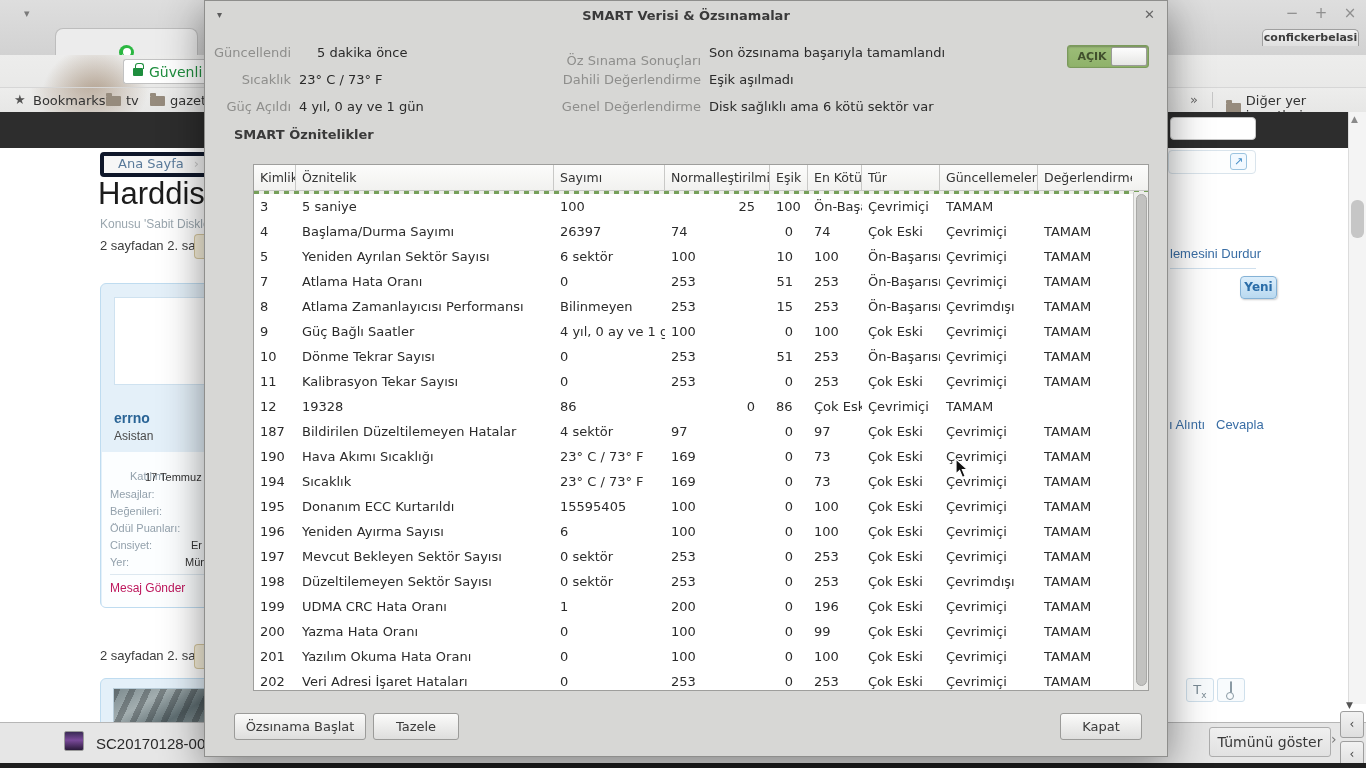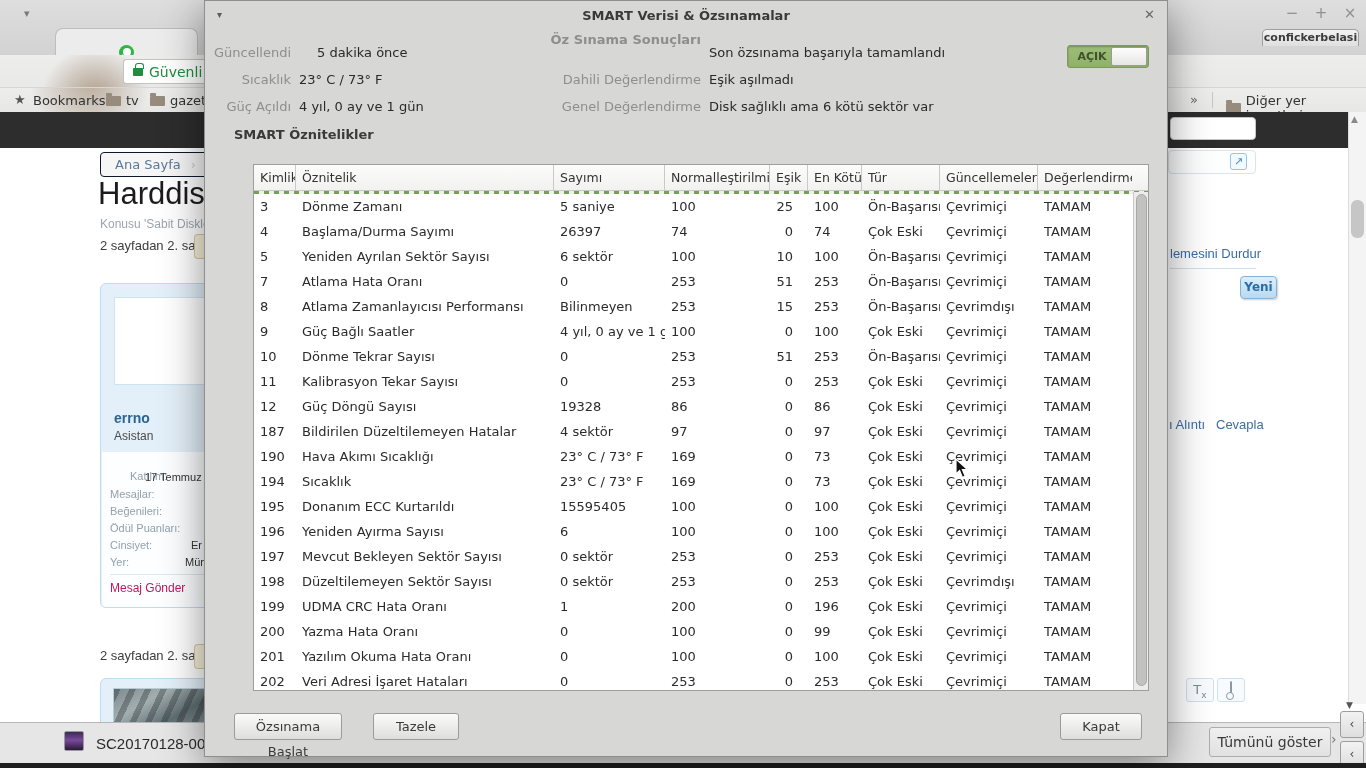--- a/index.html
+++ b/index.html
@@ -45,21 +45,21 @@
   .pointer-ic { background:#ef6c4a; border-radius:4px; position:relative; }
   .pointer-ic::before { content:""; position:absolute; left:5px; top:4px; width:9px; height:9px; border-radius:50%; background:#f8c33c; }
   .ghost-ic { background:#4fb6e8; border-radius:9px 9px 3px 3px; position:relative; width:18px !important; }
   .ghost-ic::before { content:""; position:absolute; left:4px; top:6px; width:3px; height:4px; background:#fff; border-radius:50%; box-shadow:7px 0 0 #fff; }
   .excl-ic { background:#f2a33c; border-radius:50%; color:#fff; font-weight:bold; font-size:13px; text-align:center; line-height:19px; }
   .bm-sep { left:1212px; top:92px; width:1px; height:16px; background:#c6c6c6; }
 
   
   .page { left:0; top:112px; width:1366px; height:610px; background:#fff; overflow:hidden; }
   .band { left:0; top:0; width:1348px; height:36px; background:#2d2d2d; }
-  .crumb { left:100px; top:40px; width:150px; height:25px; background:#f6f6f6; border:1px solid #0f172a; border-radius:4px; display:flex; align-items:center; font-size:13px; color:#5a7a9a; padding-left:14px; gap:10px; }
+  .crumb { left:100px; top:40px; width:150px; height:25px; background:#f6f6f6; border:4px solid #0f172a; border-radius:4px; display:flex; font-size:13px; color:#5a7a9a; padding-left:14px; gap:10px; }
   .crumb .sep { color:#c8c8c8; }
   .pg-title { left:98px; top:64px; font-size:31px; color:#1c1c1c; font-family:"Liberation Sans", sans-serif; white-space:nowrap; }
   .pg-sub { left:100px; top:105px; font-size:12px; color:#9aa6ae; white-space:nowrap; font-family:"Liberation Sans", sans-serif;}
   .pagin { font-size:13px; color:#3c3c3c; font-family:"Liberation Sans", sans-serif; white-space:nowrap; }
   .beige { width:12px; height:25px; background:#f8f1dc; border:1px solid #d8c9a0; border-right:none; border-radius:4px 0 0 4px; }
   .post-panel { left:100px; top:171px; width:173px; height:325px; background:#e4f0f9; border:1px solid #bfdcf0; border-radius:6px; overflow:hidden; font-family:"Liberation Sans", sans-serif; }
   .avatar-box { left:13px; top:13px; width:158px; height:88px; background:#fff; border:1px solid #cfe2f0; }
   .u-name { left:13px; top:126px; font-size:14px; font-weight:bold; color:#2a6496; }
   .u-role { left:13px; top:145px; font-size:12px; color:#4a4a4a; }
   .panel-body { left:1px; top:168px; width:171px; height:156px; background:#fcfeff; }
@@ -256,21 +256,21 @@
 
   <div id="info-left">
       <div class="inf-label" style="left: 0px; top: 44px; width: 86px;">Güncellendi</div>
       <div class="inf-value" style="left: 94px; top: 44px; margin-left: 18px;">5 dakika önce</div>
       <div class="inf-label" style="left: 0px; top: 71px; width: 86px;">Sıcaklık</div>
       <div class="inf-value" style="left: 94px; top: 71px;">23° C / 73° F</div>
       <div class="inf-label" style="left: 0px; top: 98px; width: 86px;">Güç Açıldı</div>
       <div class="inf-value" style="left: 94px; top: 98px;">4 yıl, 0 ay ve 1 gün</div>
     </div>
   <div id="info-right">
-      <div class="inf-label" style="left: 0px; top: 31px; width: 496px; font-weight: bold;">Öz Sınama Sonuçları</div>
+      <div class="inf-label" style="left: 0px; top: 52px; width: 496px;">Öz Sınama Sonuçları</div>
       <div class="inf-value" style="left: 504px; top: 44px;">Son özsınama başarıyla tamamlandı</div>
       <div class="inf-label" style="left: 0px; top: 71px; width: 496px;">Dahili Değerlendirme</div>
       <div class="inf-value" style="left: 504px; top: 71px;">Eşik aşılmadı</div>
       <div class="inf-label" style="left: 0px; top: 98px; width: 496px;">Genel Değerlendirme</div>
       <div class="inf-value" style="left: 504px; top: 98px;">Disk sağlıklı ama 6 kötü sektör var</div>
     </div>
 
   <div class="abs toggle">
     <span class="toggle-label">AÇIK</span>
     <span class="toggle-handle"></span>
@@ -288,21 +288,20 @@
         <div class="hc">En Kötü</div>
         <div class="hc">Tür</div>
         <div class="hc">Güncellemeler</div>
         <div class="hc">Değerlendirme</div>
       </div>
     <div class="hdr-corner"></div>
     <div class="hsel"></div>
     <div class="tbody" id="tbody">
         <div class="trow">
           <span>3</span>
-          <span>Dönme Zamanı</span>
           <span>5 saniye</span>
           <span>100</span>
           <span class="num-r">25</span>
           <span>100</span>
           <span>Ön-Başarısız</span>
           <span>Çevrimiçi</span>
           <span>TAMAM</span>
         </div>
         <div class="trow">
           <span>4</span>
@@ -376,21 +375,20 @@
           <span>0</span>
           <span>253</span>
           <span class="num-r">0</span>
           <span>253</span>
           <span>Çok Eski</span>
           <span>Çevrimiçi</span>
           <span>TAMAM</span>
         </div>
         <div class="trow">
           <span>12</span>
-          <span>Güç Döngü Sayısı</span>
           <span>19328</span>
           <span>86</span>
           <span class="num-r">0</span>
           <span>86</span>
           <span>Çok Eski</span>
           <span>Çevrimiçi</span>
           <span>TAMAM</span>
         </div>
         <div class="trow">
           <span>187</span>
@@ -512,20 +510,20 @@
           <span>Çok Eski</span>
           <span>Çevrimiçi</span>
           <span>TAMAM</span>
         </div>
       </div>
     <div class="tscroll">
       <div class="tscroll-thumb"></div>
     </div>
   </div>
 
-  <div class="gbtn" style="left:29px; top:712px; width:108px; line-height:25px;">Özsınama Başlat</div>
+  <div class="gbtn" style="left:29px; top:712px; width:132px; line-height:25px;">Özsınama Başlat</div>
   <div class="gbtn" style="left:168px; top:712px; width:86px; line-height:25px;">Tazele</div>
   <div class="gbtn" style="left:855px; top:712px; width:82px; line-height:25px;">Kapat</div>
 </div>
 
 <svg class="abs cursor" viewBox="0 0 14 21">
   <path d="M1,1 L1,16 L4.6,12.6 L7.4,19.4 L10.2,18.2 L7.4,11.6 L12.4,11.6 Z" fill="#111" stroke="#fff" stroke-width="1.2"></path>
 </svg>
 
 </body></html>

